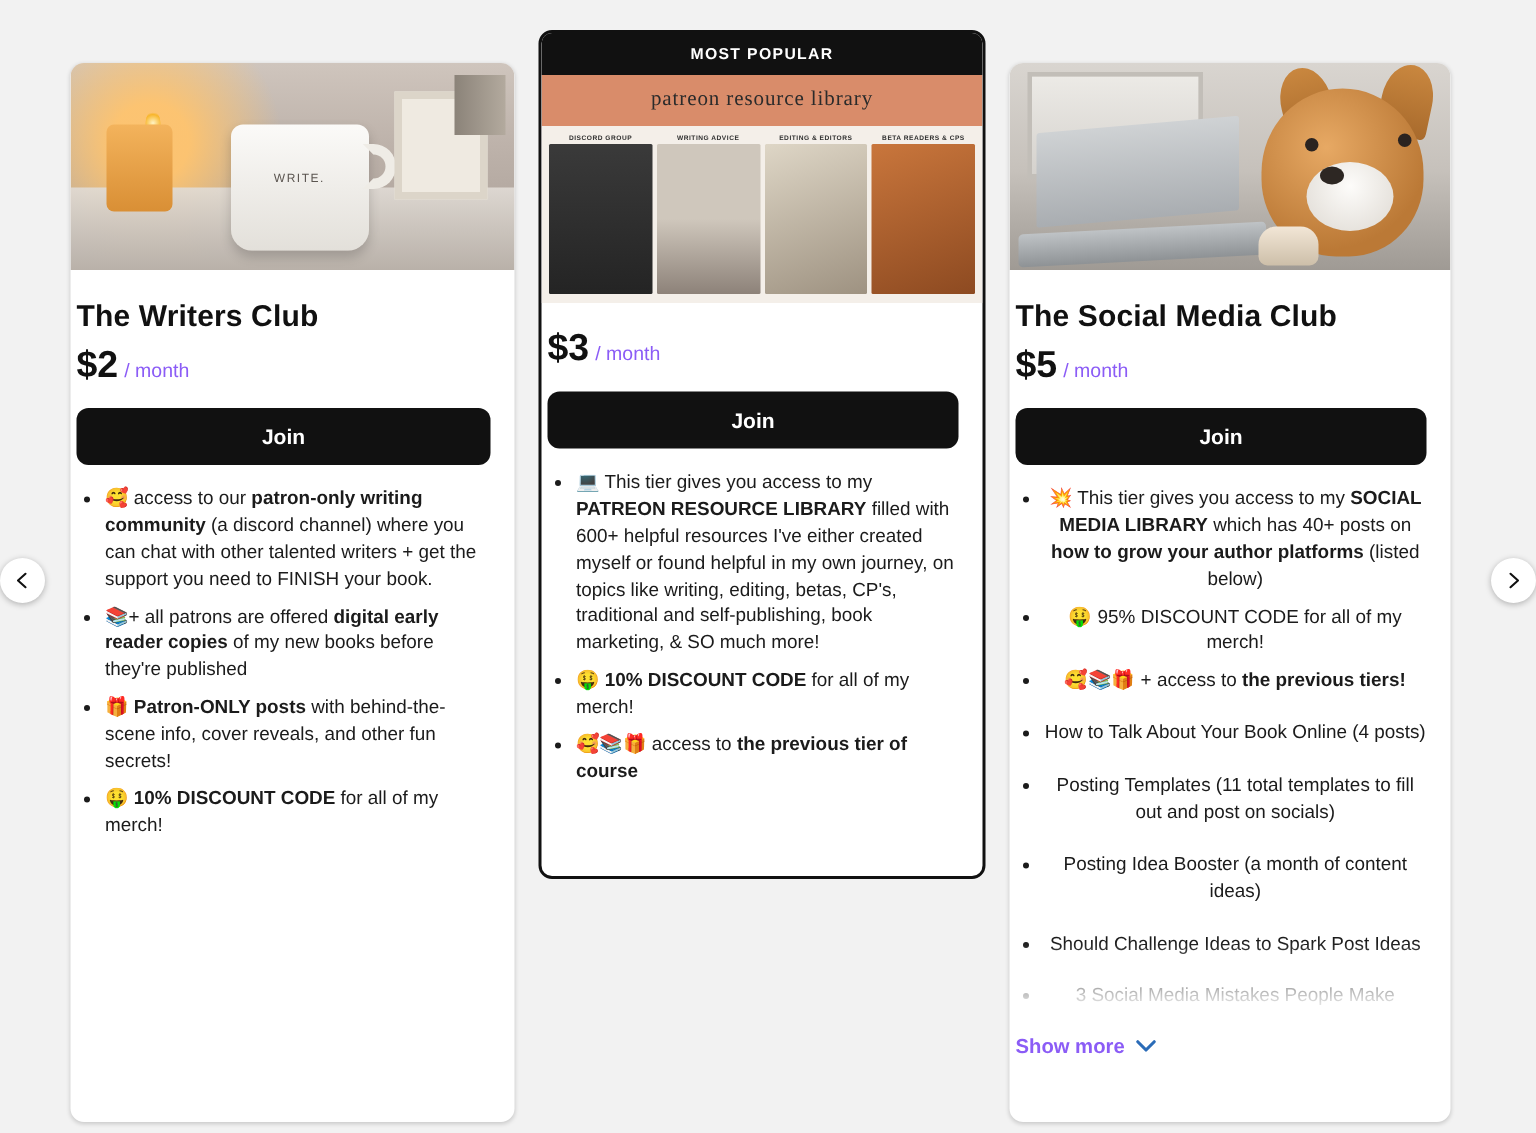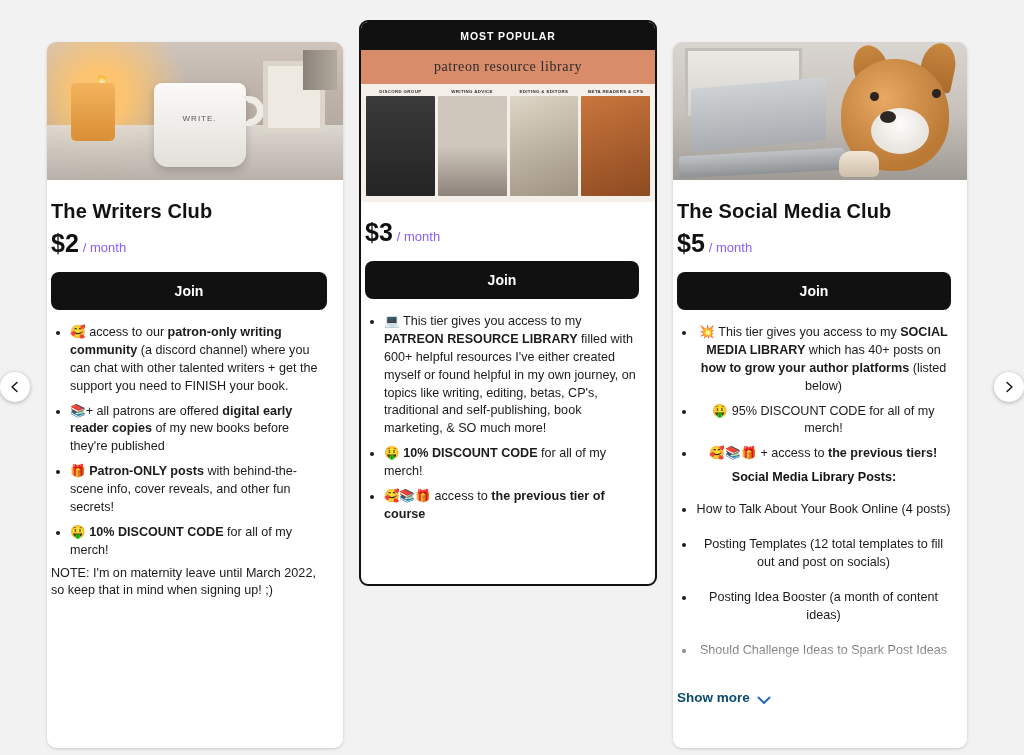--- a/index.html
+++ b/index.html
@@ -293,22 +293,22 @@
   }
 
   .fade-wrap { position: relative; text-align: center; }
   .fade {
     position: absolute; left: 0; right: 0; bottom: 0;
     height: 56px;
     background: linear-gradient(180deg, rgba(255,255,255,0), #fff 85%);
     pointer-events: none;
   }
   .show-more {
-    display: flex; align-items: flex-end; gap: 7px;
-    color: #0c4a6e;
+    display: flex; align-items: center; gap: 7px;
+    color: #8b5cf6;
     font-size: 13.5px;
     font-weight: bold;
     cursor: pointer;
     padding: 6px 0 12px 0;
   }
   .clip3 { max-height: 360px; overflow: hidden; }
 </style>
 </head>
 <body>
 
@@ -345,21 +345,20 @@
           <span class="price">$2</span>
           <span class="per">/ month</span>
         </div>
         <button class="join">Join</button>
         <ul class="perks">
             <li>🥰 access to our <b>patron-only writing community</b> (a discord channel) where you can chat with other talented writers + get the support you need to FINISH your book.</li>
             <li>📚+ all patrons are offered <b>digital early reader copies</b> of my new books before they're published</li>
             <li>🎁 <b>Patron-ONLY posts</b> with behind-the-scene info, cover reveals, and other fun secrets!</li>
             <li>🤑 <b>10% DISCOUNT CODE</b> for all of my merch!</li>
           </ul>
-        <div class="note">NOTE: I'm on maternity leave until March 2022, so keep that in mind when signing up! ;)</div>
       </div>
     </div>
 
     <div class="card c2">
       <div class="ribbon">MOST POPULAR</div>
       <div class="media tall">
         <div class="img-library">
           <div class="lib-title">patreon resource library</div>
           <div class="lib-grid">
             <div class="lib-cell">
@@ -418,24 +417,23 @@
           <span class="per">/ month</span>
         </div>
         <button class="join">Join</button>
         <div class="fade-wrap">
           <div class="clip3">
             <ul class="perks">
                 <li>💥 This tier gives you access to my <b>SOCIAL MEDIA LIBRARY</b> which has 40+ posts on <b>how to grow your author platforms</b> (listed below)</li>
                 <li>🤑 95% DISCOUNT CODE for all of my merch!</li>
                 <li>🥰📚🎁 + access to <b>the previous tiers!</b></li>
               </ul>
-            <div class="sub-head">Social Media Library Posts:</div>
             <ul class="perks tight">
                 <li>How to Talk About Your Book Online (4 posts)</li>
-                <li>Posting Templates (12 total templates to fill out and post on socials)</li>
+                <li>Posting Templates (11 total templates to fill out and post on socials)</li>
                 <li>Posting Idea Booster (a month of content ideas)</li>
                 <li>Should Challenge Ideas to Spark Post Ideas</li>
                 <li>3 Social Media Mistakes People Make</li>
                 <li>How Often Should I Post? (includes different platforms)</li>
                 <li>Make Your Bio Work for You</li>
               </ul>
           </div>
           <div class="fade"></div>
         </div>
         <div class="show-more">

